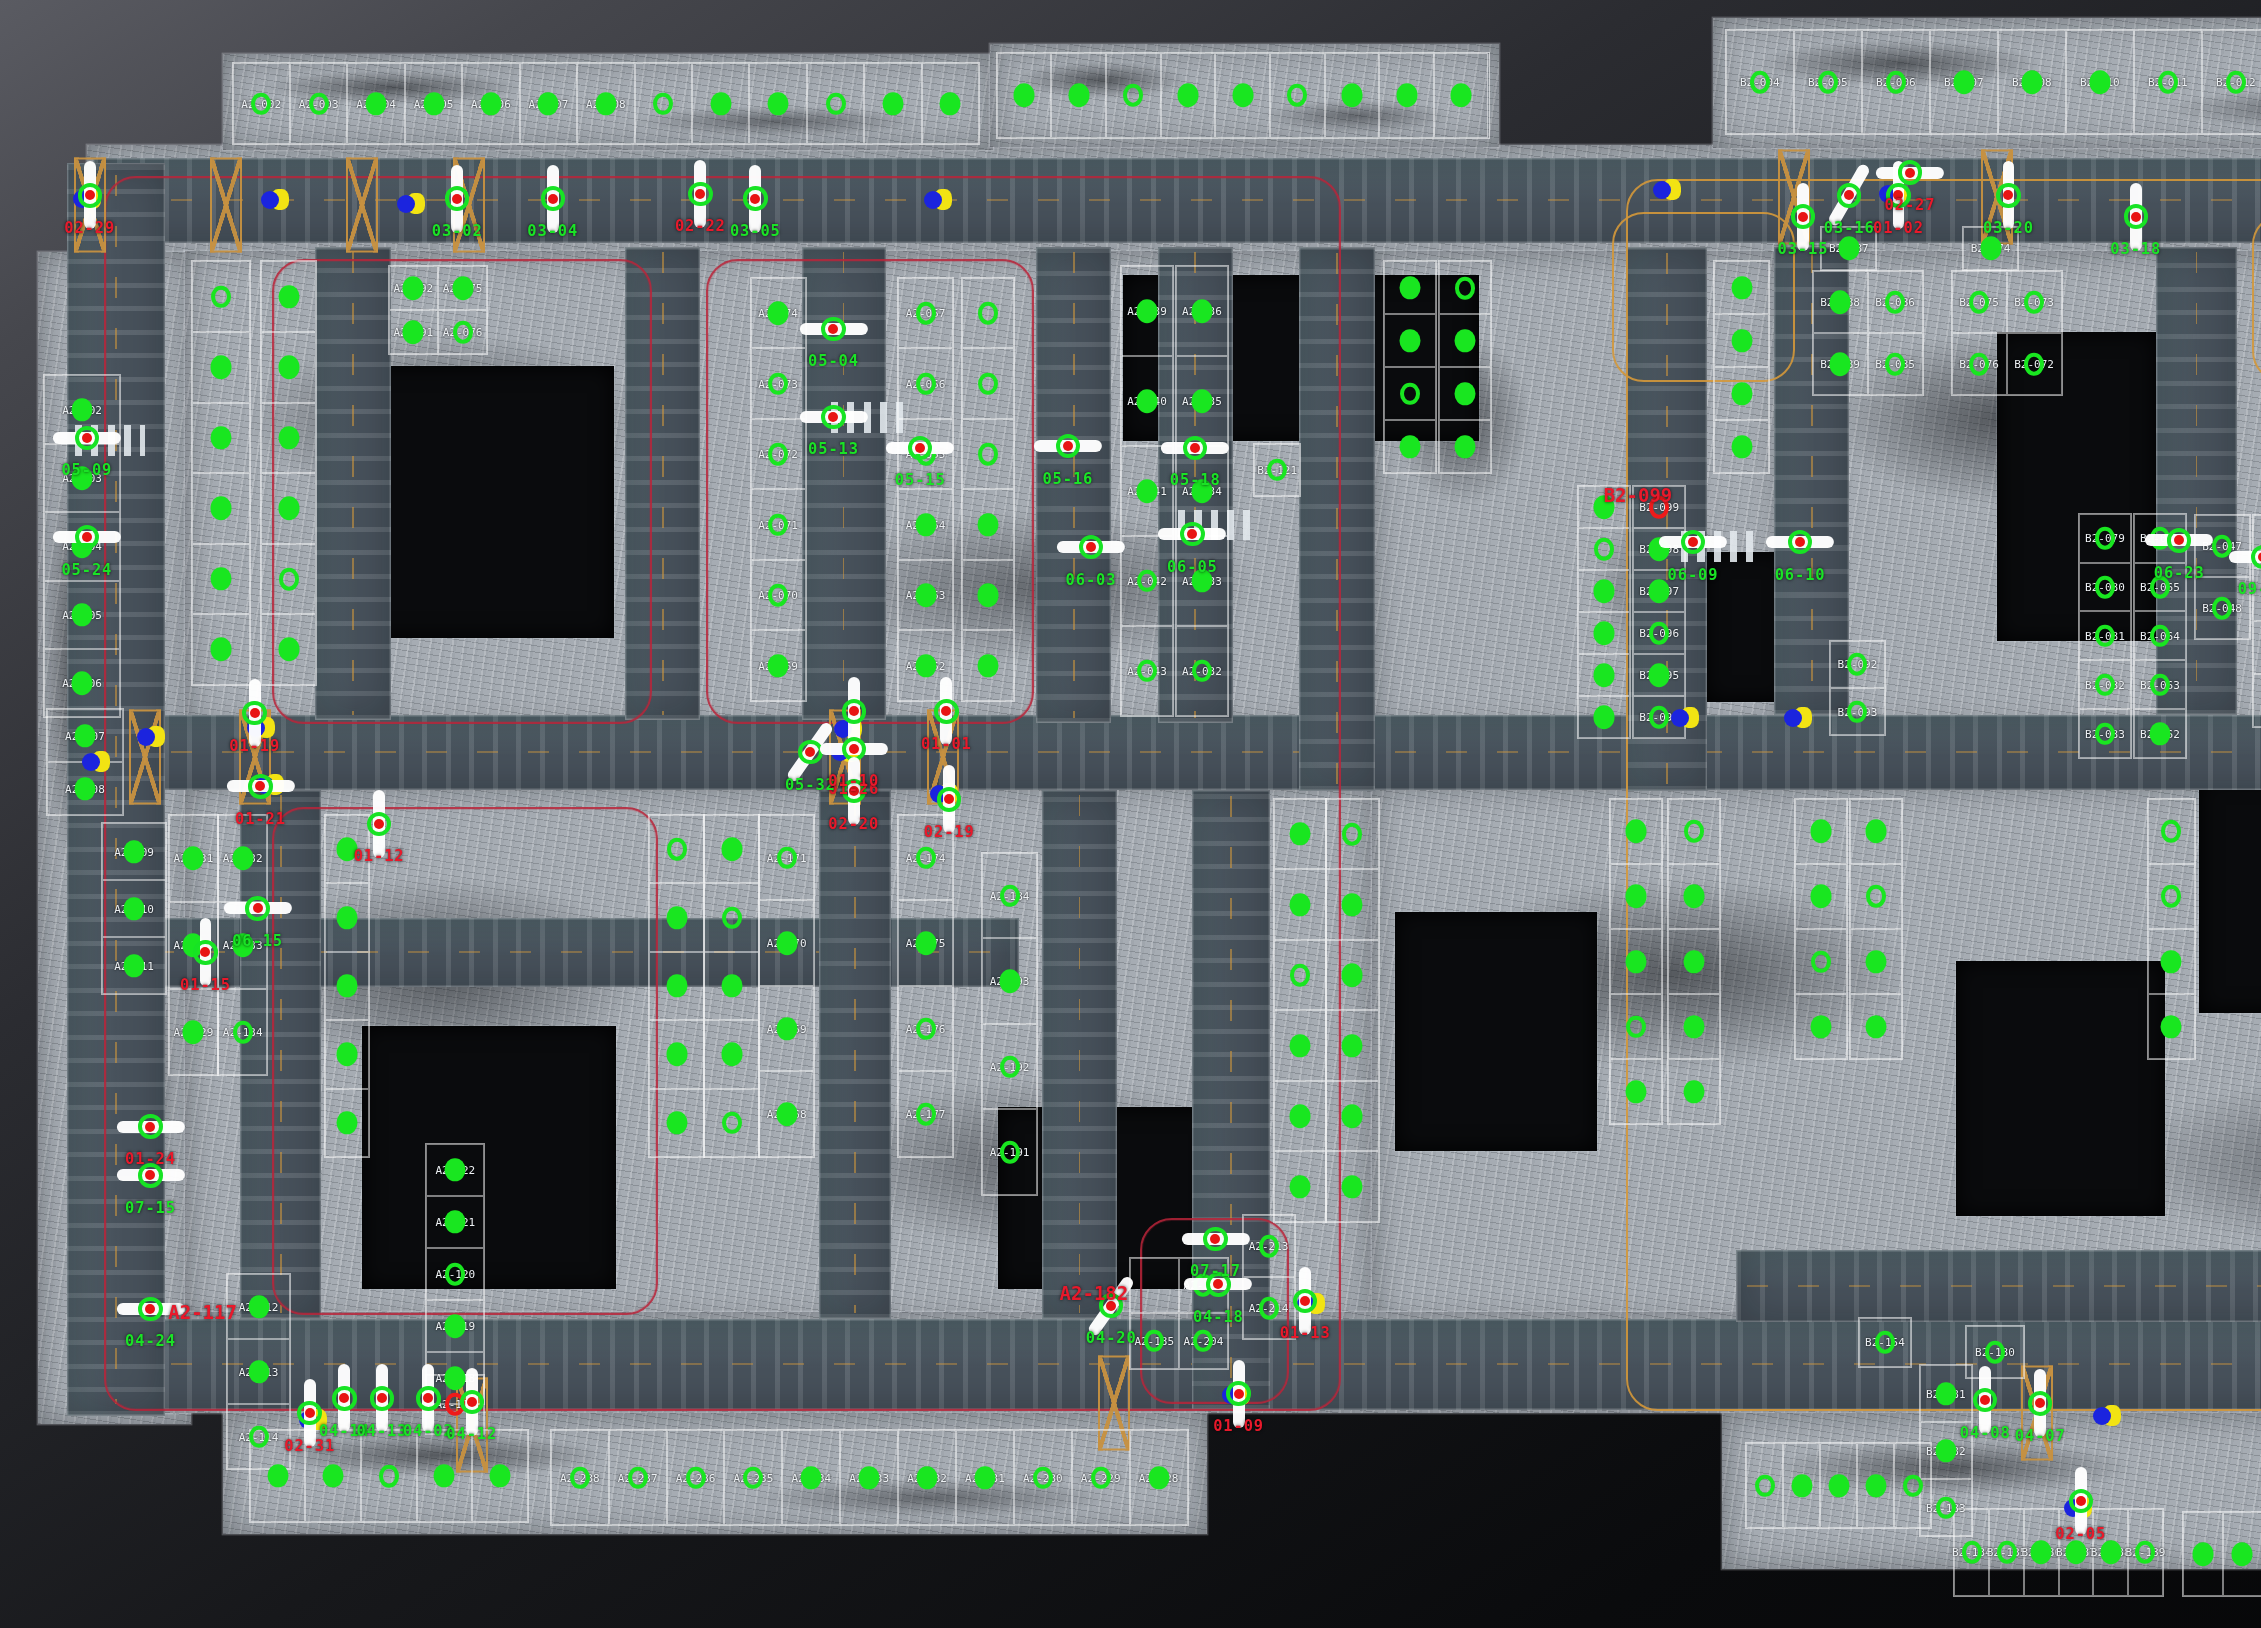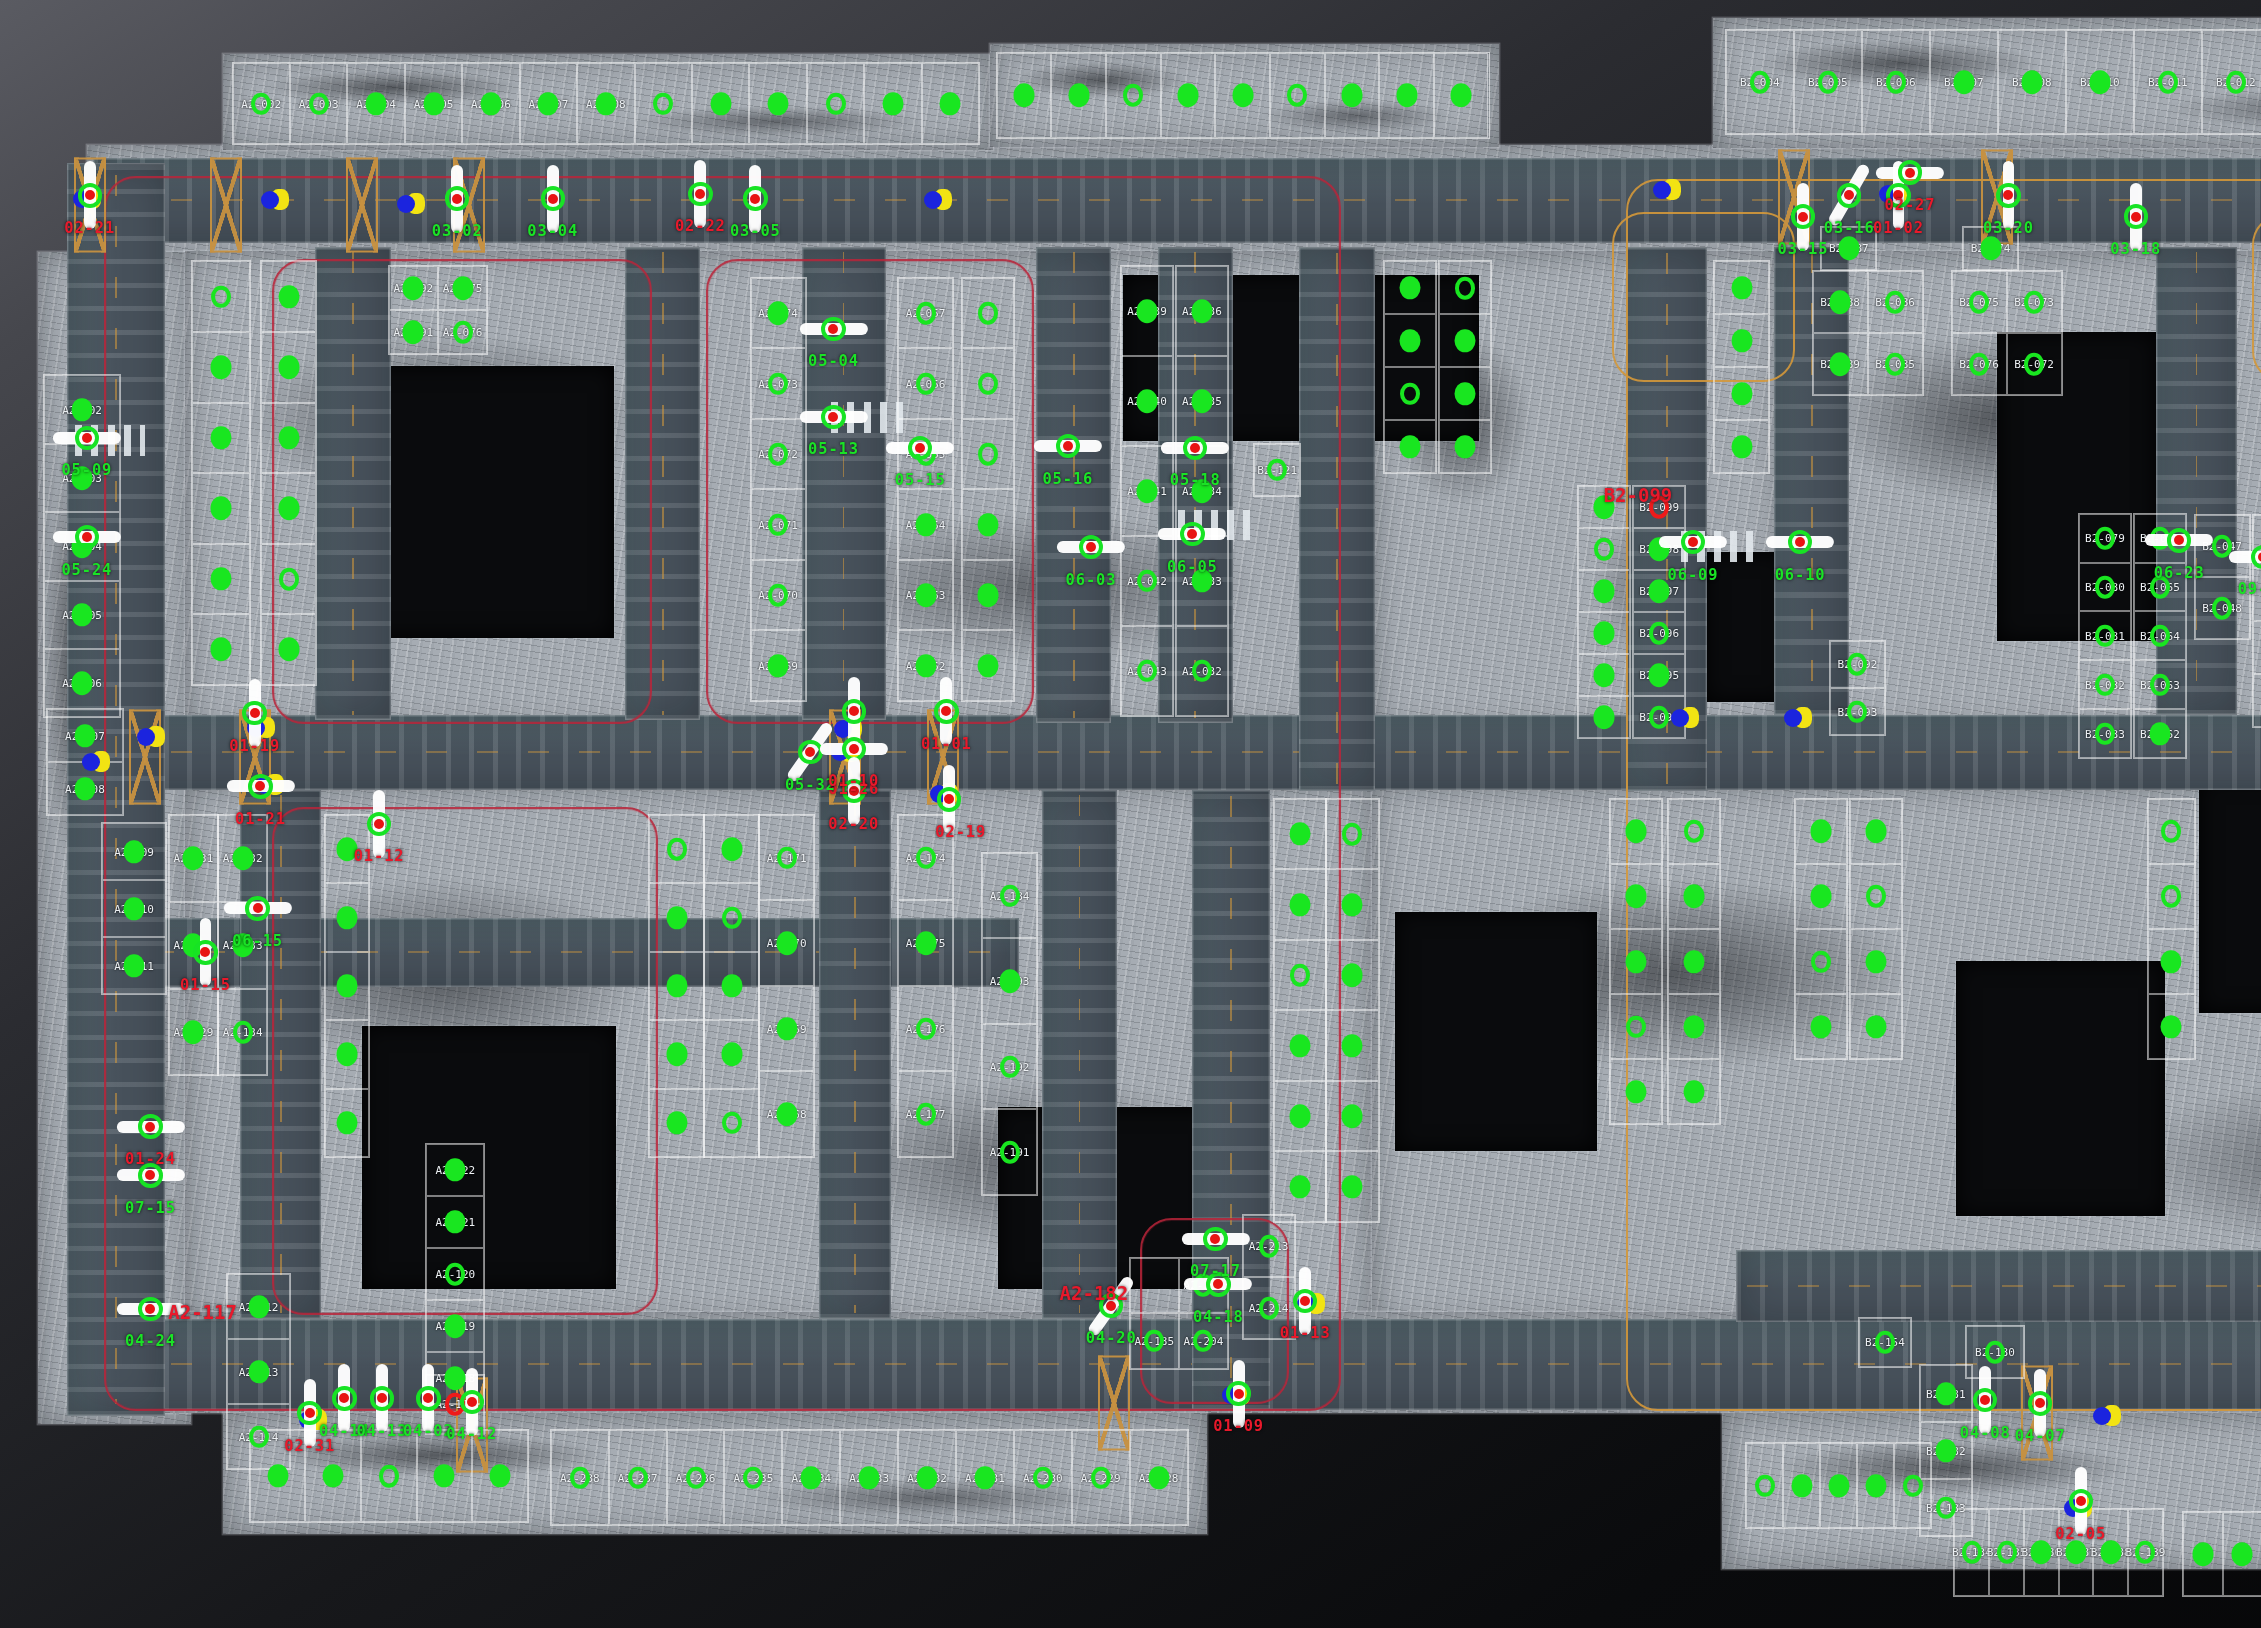--- a/index.html
+++ b/index.html
@@ -1208,21 +1208,21 @@
     <div class="beacon" style="left: 10.8%; top: 87.2%;">
       <div class="b-y"></div>
       <div class="b-b"></div>
     </div>
     <div class="beacon" style="left: 94.9%; top: 21.8%;"></div>
     <div class="cam-marker" style="left: 3.1%; top: 12%;">
       <div class="pill" style="transform: rotate(0deg);"></div>
       <div class="cring"></div>
       <div class="cdot"></div>
     </div>
-    <div class="cam-label bad" style="left: 3.1%; top: 14%;">02-21</div>
+    <div class="cam-label bad" style="left: 3.1%; top: 14%;">02-29</div>
     <div class="cam-marker" style="left: 15.8%; top: 12.2%;">
       <div class="pill" style="transform: rotate(0deg);"></div>
       <div class="cring"></div>
       <div class="cdot"></div>
     </div>
     <div class="cam-label ok" style="left: 15.8%; top: 14.2%;">03-02</div>
     <div class="cam-marker" style="left: 19.1%; top: 12.2%;">
       <div class="pill" style="transform: rotate(0deg);"></div>
       <div class="cring"></div>
       <div class="cdot"></div>
@@ -1420,21 +1420,21 @@
       <div class="pill" style="transform: rotate(0deg);"></div>
       <div class="cring"></div>
       <div class="cdot"></div>
     </div>
     <div class="cam-label bad" style="left: 29.5%; top: 50.6%;">02-20</div>
     <div class="cam-marker" style="left: 32.8%; top: 49.1%;">
       <div class="pill" style="transform: rotate(0deg);"></div>
       <div class="cring"></div>
       <div class="cdot"></div>
     </div>
-    <div class="cam-label bad" style="left: 32.8%; top: 51.1%; padding-left: 23px;">02-19</div>
+    <div class="cam-label bad" style="left: 32.8%; top: 51.1%;">02-19</div>
     <div class="cam-marker" style="left: 87.8%; top: 53%;"></div>
     <div class="cam-marker" style="left: 87.9%; top: 57.8%;"></div>
     <div class="cam-marker" style="left: 84.2%; top: 59.6%;"></div>
     <div class="cam-marker" style="left: 88.4%; top: 59.8%;"></div>
     <div class="cam-marker" style="left: 87.2%; top: 71.2%;"></div>
     <div class="cam-marker" style="left: 87.2%; top: 79.8%;"></div>
     <div class="cam-marker" style="left: 5.2%; top: 69.2%;">
       <div class="pill" style="transform: rotate(90deg);"></div>
       <div class="cring"></div>
       <div class="cdot"></div>

